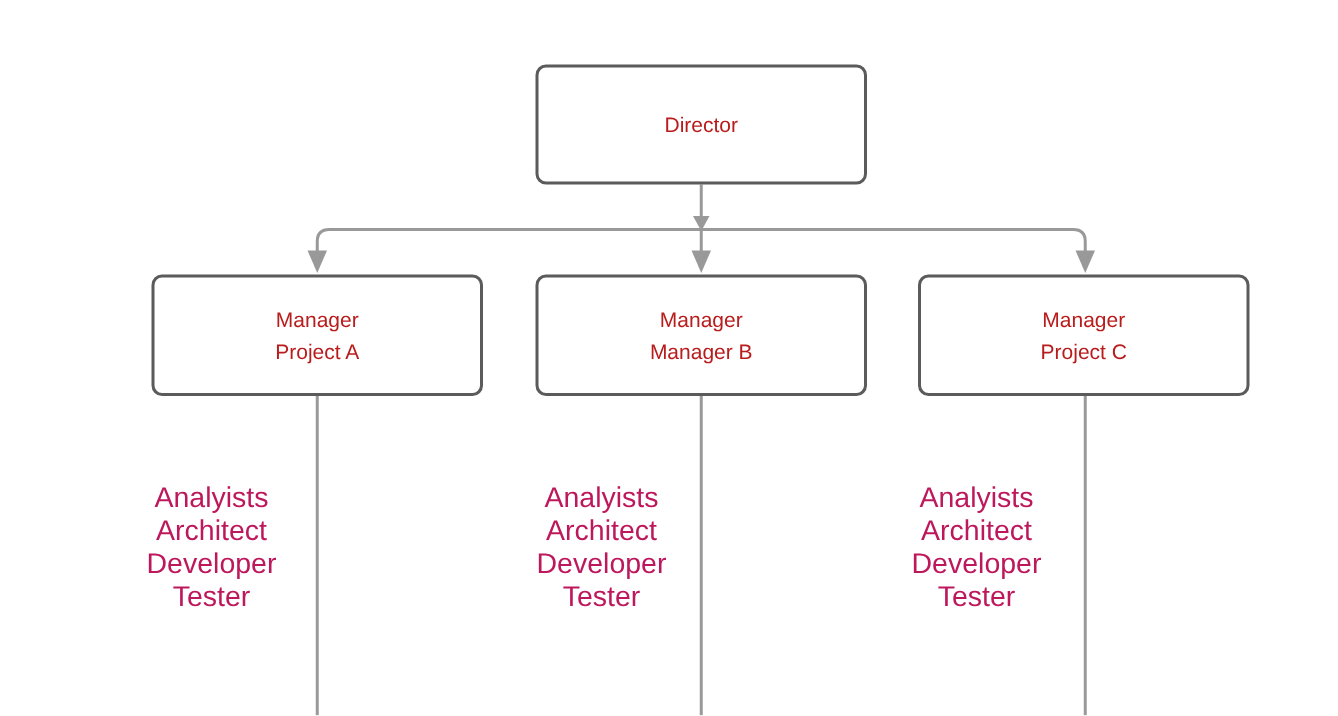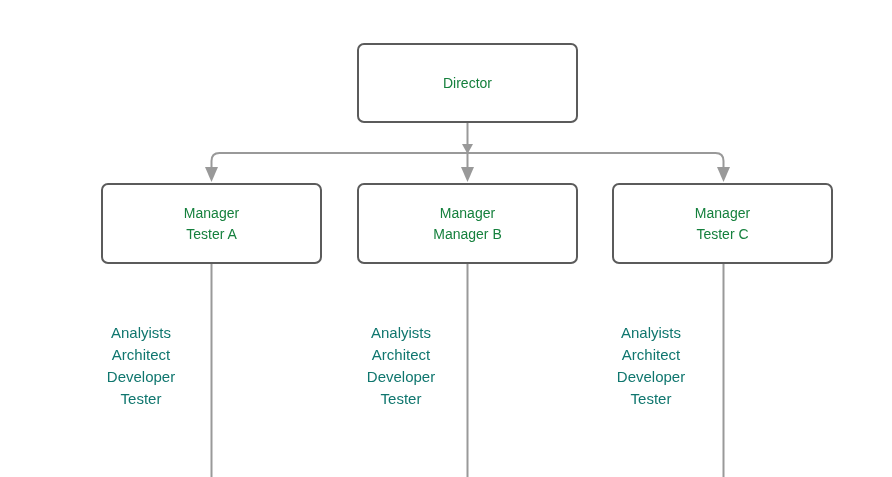--- a/index.html
+++ b/index.html
@@ -23,35 +23,35 @@
   .node {
     position: absolute;
     box-sizing: border-box;
     background: #ffffff;
     border: 2px solid #5b5b5b;
     border-radius: 7px;
     display: flex;
     flex-direction: column;
     align-items: center;
     justify-content: center;
-    color: #15803d;
+    color: #b91c1c;
     font-size: 14px;
     line-height: 21px;
     text-align: center;
   }
   .node-director { left: 357px; top: 43px;  width: 221px; height: 80px; }
   .node-mgr-a    { left: 101px; top: 183px; width: 221px; height: 81px; }
   .node-mgr-b    { left: 357px; top: 183px; width: 221px; height: 81px; }
   .node-mgr-c    { left: 612px; top: 183px; width: 221px; height: 81px; }
   .team-list {
     position: absolute;
     top: 322px;
     width: 160px;
-    color: #0f766e;
-    font-size: 15px;
+    color: #be185d;
+    font-size: 19px;
     line-height: 22px;
     text-align: center;
   }
   .team-a { left: 61px; }
   .team-b { left: 321px; }
   .team-c { left: 571px; }
 </style>
 </head>
 <body>
 
@@ -74,31 +74,31 @@
     <path d="M 467.5,264 L 467.5,477" fill="none" stroke-width="2" stroke="#999999"></path>
     <path d="M 723.5,264 L 723.5,477" fill="none" stroke-width="2" stroke="#999999"></path>
   </svg>
 
   <div class="node node-director">
     <span>Director</span>
   </div>
 
   <div class="node node-mgr-a">
     <span>Manager</span>
-    <span>Tester A</span>
+    <span>Project A</span>
   </div>
 
   <div class="node node-mgr-b">
     <span>Manager</span>
     <span>Manager B</span>
   </div>
 
   <div class="node node-mgr-c">
     <span>Manager</span>
-    <span>Tester C</span>
+    <span>Project C</span>
   </div>
 
   <div class="team-list team-a">
     <div>Analyists</div>
     <div>Architect</div>
     <div>Developer</div>
     <div>Tester</div>
   </div>
 
   <div class="team-list team-b">

